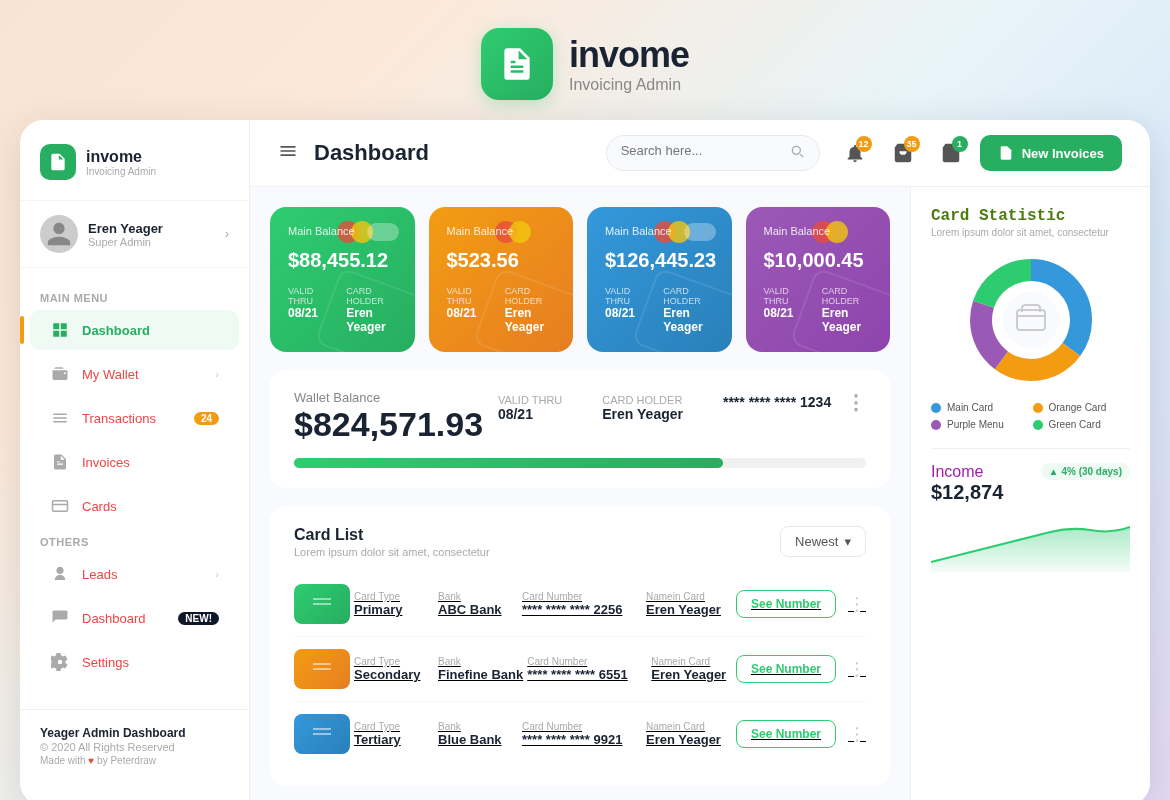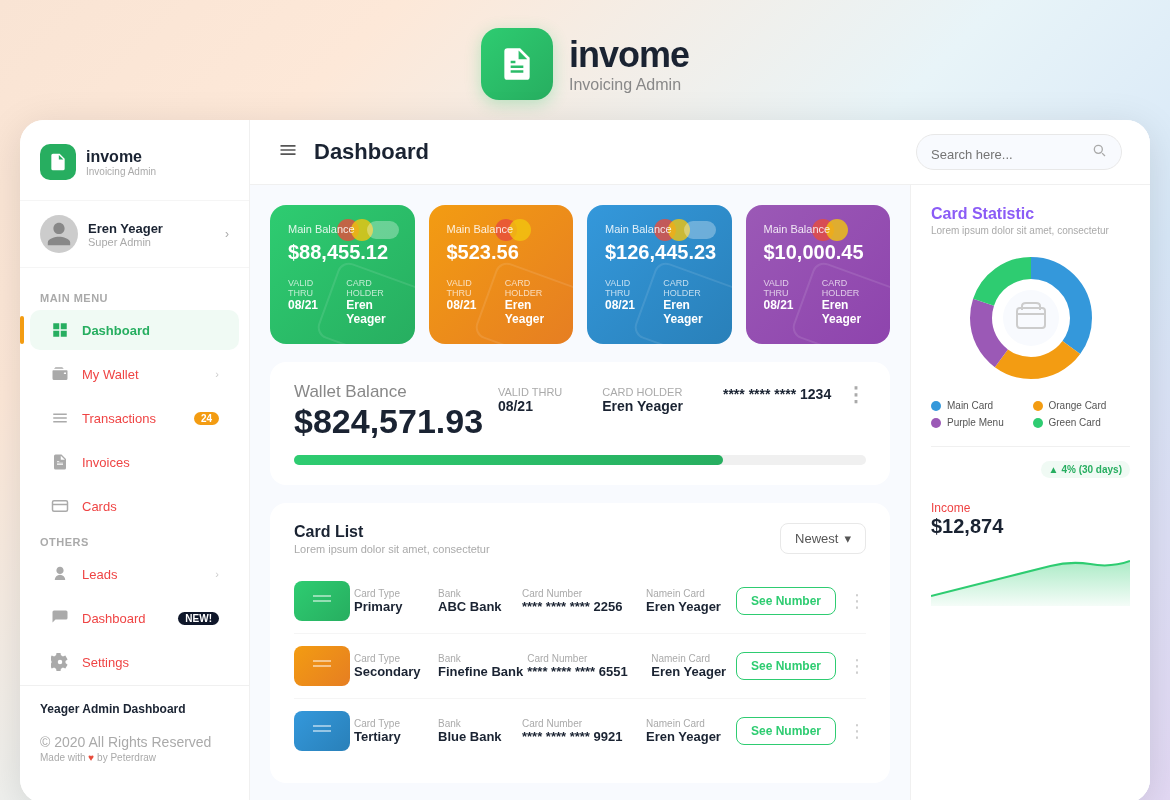--- a/index.html
+++ b/index.html
@@ -122,21 +122,21 @@
     }
     .sidebar-badge.new { background: #0f172a; }
     .sidebar-chevron { font-size: 11px; color: #ccc; }
 
     .sidebar-footer {
       margin-top: auto;
       padding: 16px 20px;
       border-top: 1px solid #f0f0f0;
     }
     .sidebar-footer .footer-title { font-size: 12px; font-weight: 700; color: #1a2332; }
-    .sidebar-footer .footer-copy { font-size: 14px; color: #aaa; margin-top: 18px; }
+    .sidebar-footer .footer-copy { font-size: 11px; color: #aaa; margin-top: 1px; }
     .sidebar-footer .footer-made { font-size: 10px; color: #aaa; margin-top: 2px; }
     .heart { color: #e74c3c; }
 
     
     .main-content {
       flex: 1;
       background: #f8fafe;
       display: flex;
       flex-direction: column;
     }
@@ -147,21 +147,21 @@
       padding: 14px 28px;
       display: flex;
       align-items: center;
       gap: 16px;
       border-bottom: 1px solid #f0f0f0;
     }
     .header-menu-icon { cursor: pointer; }
     .header-menu-icon svg { width: 20px; height: 20px; fill: #555; }
     .header-title { font-size: 22px; font-weight: 800; color: #1a2332; flex: 1; }
     .search-wrap {
-      display: flex; align-items: flex-end; gap: 0;
+      display: flex; align-items: flex-start; gap: 8px;
       background: #f8fafe; border: 1px solid #e8e8e8;
       border-radius: 20px; padding: 7px 14px;
     }
     .search-wrap input {
       border: none; background: transparent;
       font-size: 13px; color: #888; outline: none; width: 160px;
     }
     .search-icon svg { width: 16px; height: 16px; fill: #aaa; }
 
     .header-icons { display: flex; align-items: center; gap: 10px; }
@@ -219,21 +219,21 @@
       color: white;
       position: relative;
       overflow: hidden;
       min-height: 130px;
     }
     .balance-card.green { background: linear-gradient(135deg, #2ecc71, #27ae60); }
     .balance-card.orange { background: linear-gradient(135deg, #f39c12, #e67e22); }
     .balance-card.blue { background: linear-gradient(135deg, #3498db, #2980b9); }
     .balance-card.purple { background: linear-gradient(135deg, #9b59b6, #8e44ad); }
 
-    .card-label { font-size: 11px; opacity: 0.85; margin-bottom: 6px; }
+    .card-label { font-size: 11px; opacity: 0.85; margin-bottom: 12px; }
     .card-amount { font-size: 20px; font-weight: 800; margin-bottom: 14px; }
     .card-toggle {
       position: absolute; top: 16px; right: 16px;
       width: 32px; height: 18px;
       background: rgba(255,255,255,0.3);
       border-radius: 9px;
     }
     .card-footer { display: flex; gap: 20px; }
     .card-footer-item .cf-label { font-size: 9px; opacity: 0.7; text-transform: uppercase; }
     .card-footer-item .cf-value { font-size: 12px; font-weight: 600; }
@@ -258,21 +258,21 @@
       transform: rotate(20deg);
     }
 
     
     .wallet-section {
       background: white;
       border-radius: 16px;
       padding: 20px 24px;
     }
     .wallet-header { display: flex; align-items: flex-start; justify-content: space-between; }
-    .wallet-title { font-size: 17px; color: #888; }
+    .wallet-title { font-size: 13px; color: #888; }
     .wallet-amount { font-size: 34px; font-weight: 800; color: #1a2332; }
     .wallet-more { cursor: pointer; font-size: 20px; color: #aaa; font-weight: 700; }
     .wallet-info { display: flex; gap: 40px; margin-top: 4px; }
     .wallet-info-item .wi-label { font-size: 11px; color: #aaa; text-transform: uppercase; }
     .wallet-info-item .wi-value { font-size: 14px; font-weight: 700; color: #1a2332; }
     .wallet-card-num { font-size: 14px; font-weight: 700; color: #1a2332; }
     .wallet-progress { margin-top: 14px; }
     .progress-bar-bg { background: #f0f0f0; border-radius: 6px; height: 10px; }
     .progress-bar-fill { height: 10px; border-radius: 6px; background: linear-gradient(90deg, #2ecc71, #27ae60); }
 
@@ -289,20 +289,21 @@
       display: flex; align-items: center; gap: 6px;
       border: 1px solid #e8e8e8; border-radius: 8px;
       padding: 7px 14px; font-size: 13px; color: #555;
       cursor: pointer; background: white;
     }
 
     .card-list-item {
       display: flex; align-items: center; gap: 4px;
       padding: 12px 0;
       border-bottom: 1px solid #f5f5f5;
+      text-decoration: underline;
     }
     .card-list-item:last-child { border-bottom: none; }
     .card-thumb {
       width: 56px; height: 40px; border-radius: 8px;
       display: flex; align-items: center; justify-content: center;
     }
     .card-thumb.green { background: linear-gradient(135deg, #2ecc71, #27ae60); }
     .card-thumb.orange { background: linear-gradient(135deg, #f39c12, #e67e22); }
     .card-thumb.blue { background: linear-gradient(135deg, #3498db, #2980b9); }
     .card-thumb svg { width: 24px; height: 24px; fill: rgba(255,255,255,0.5); }
@@ -324,41 +325,41 @@
       width: 240px;
       min-width: 240px;
       background: white;
       border-left: 1px solid #f0f0f0;
       padding: 20px;
       display: flex;
       flex-direction: column;
       gap: 18px;
     }
 
-    .card-statistic-section .stat-title { font-size: 16px; font-weight: 800; color: #8b5cf6; }
+    .card-statistic-section .stat-title { font-size: 16px; font-weight: 800; color: #4d7c0f; font-family: Liberation Mono, monospace; }
     .card-statistic-section .stat-subtitle { font-size: 10px; color: #aaa; margin-top: 2px; }
 
     .donut-chart-wrap {
       display: flex; align-items: center; justify-content: center;
       margin: 12px 0;
     }
 
     .donut-svg { width: 140px; height: 140px; }
 
     .chart-legend {
       display: grid; grid-template-columns: 1fr 1fr;
       gap: 6px 4px;
       margin-top: 8px;
     }
     .legend-item { display: flex; align-items: center; gap: 6px; font-size: 10px; color: #555; }
     .legend-dot { width: 10px; height: 10px; border-radius: 50%; flex-shrink: 0; }
 
     .income-section { border-top: 1px solid #f0f0f0; padding-top: 14px; }
     .income-header { display: flex; align-items: flex-start; justify-content: space-between; }
-    .income-label { font-size: 12px; color: #ef4444; margin-top: 40px; }
+    .income-label { font-size: 16px; color: #a21caf; }
     .income-amount { font-size: 20px; font-weight: 800; color: #1a2332; }
     .income-badge {
       background: #f0faf4; color: #27ae60;
       font-size: 10px; font-weight: 700;
       padding: 3px 8px; border-radius: 10px;
       display: flex; align-items: center; gap: 3px;
     }
     .income-chart { margin-top: 8px; }
     .income-chart svg { width: 100%; height: 60px; }
   </style>
@@ -506,20 +507,46 @@
 
       <div class="search-wrap">
         <input type="text" placeholder="Search here..." style="">
         <span class="search-icon">
           <svg viewBox="0 0 24 24">
               <path d="M21 21l-4.35-4.35M17 11A6 6 0 1 1 5 11a6 6 0 0 1 12 0z" stroke="#aaa" stroke-width="2" fill="none"></path>
             </svg>
         </span>
       </div>
 
+      <div class="header-icons">
+        <div class="header-icon-btn">
+          <svg viewBox="0 0 24 24">
+              <path d="M12 22a2 2 0 0 0 2-2h-4a2 2 0 0 0 2 2zm6-6V11a6 6 0 0 0-5-5.9V4a1 1 0 0 0-2 0v1.1A6 6 0 0 0 6 11v5l-2 2v1h16v-1l-2-2z"></path>
+            </svg>
+          <span class="icon-badge badge-orange">12</span>
+        </div>
+        <div class="header-icon-btn">
+          <svg viewBox="0 0 24 24">
+              <path d="M6 2L3 6v14a2 2 0 0 0 2 2h14a2 2 0 0 0 2-2V6l-3-4zM16 10a4 4 0 0 1-8 0"></path>
+            </svg>
+          <span class="icon-badge badge-orange">35</span>
+        </div>
+        <div class="header-icon-btn">
+          <svg viewBox="0 0 24 24">
+              <path d="M6 2L3 6v14a2 2 0 0 0 2 2h14a2 2 0 0 0 2-2V6l-3-4z"></path>
+            </svg>
+          <span class="icon-badge badge-green">1</span>
+        </div>
+        <button class="new-invoice-btn">
+          <svg viewBox="0 0 24 24">
+              <path d="M14 2H6a2 2 0 0 0-2 2v16a2 2 0 0 0 2 2h12a2 2 0 0 0 2-2V8l-6-6z"></path>
+            </svg>
+          <span>New Invoices</span>
+        </button>
+      </div>
     </header>
 
     <div class="content-area">
 
       <div class="content-left">
 
         <div class="cards-row">
 
           <div class="balance-card green">
             <div class="card-mastercard">

